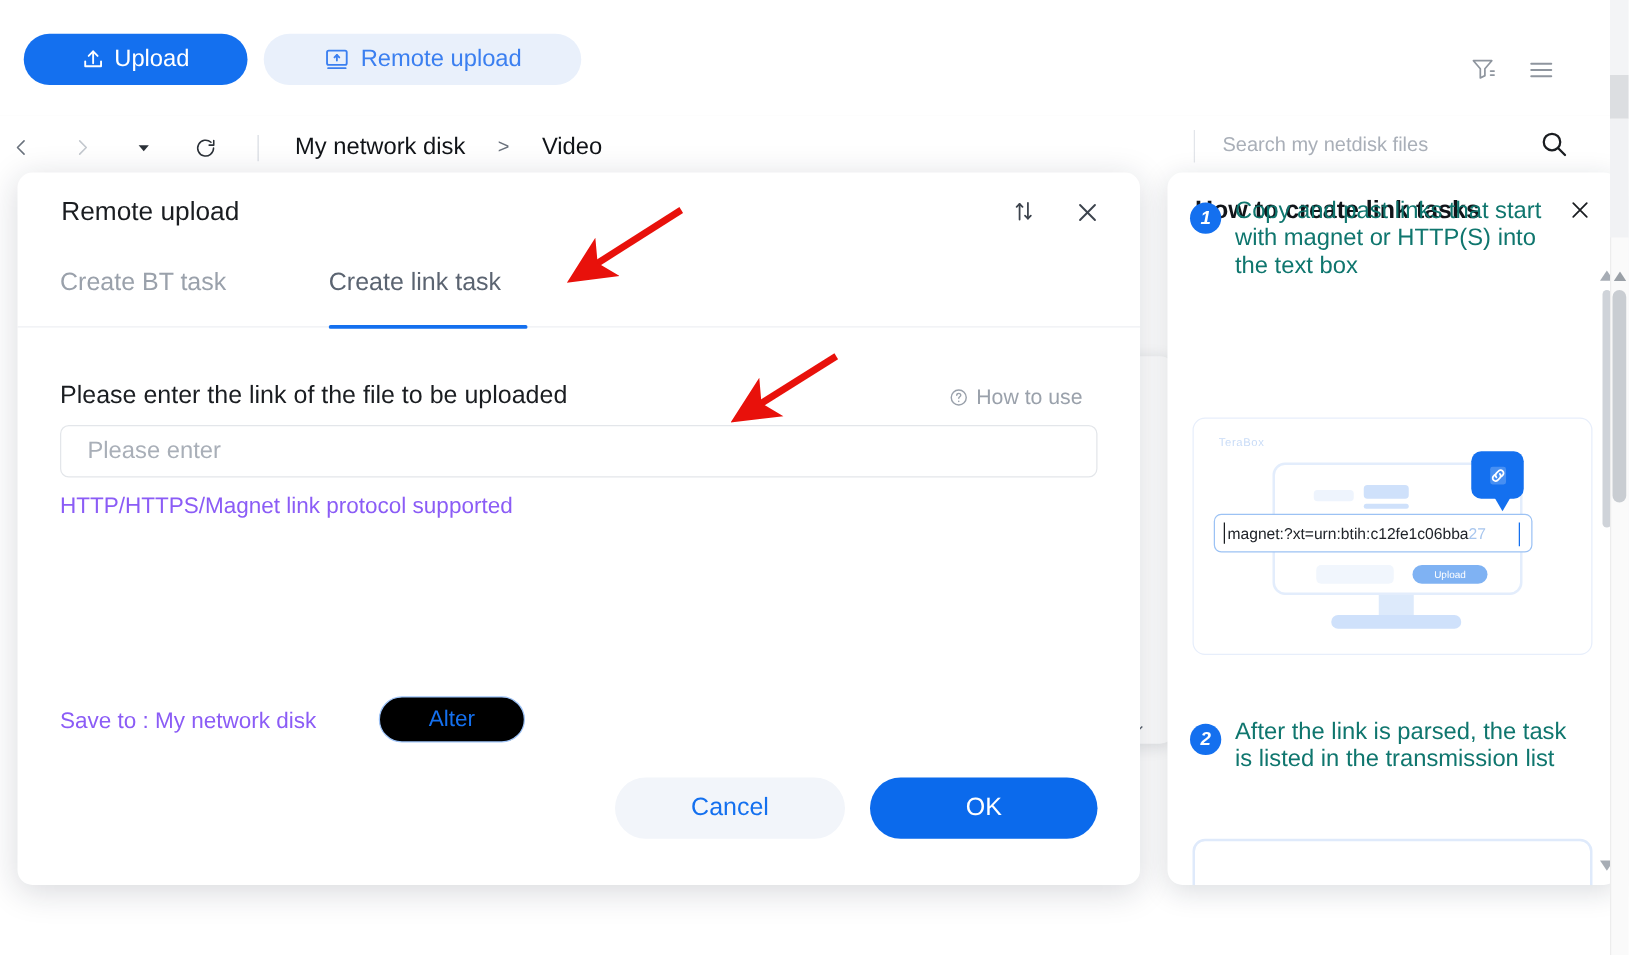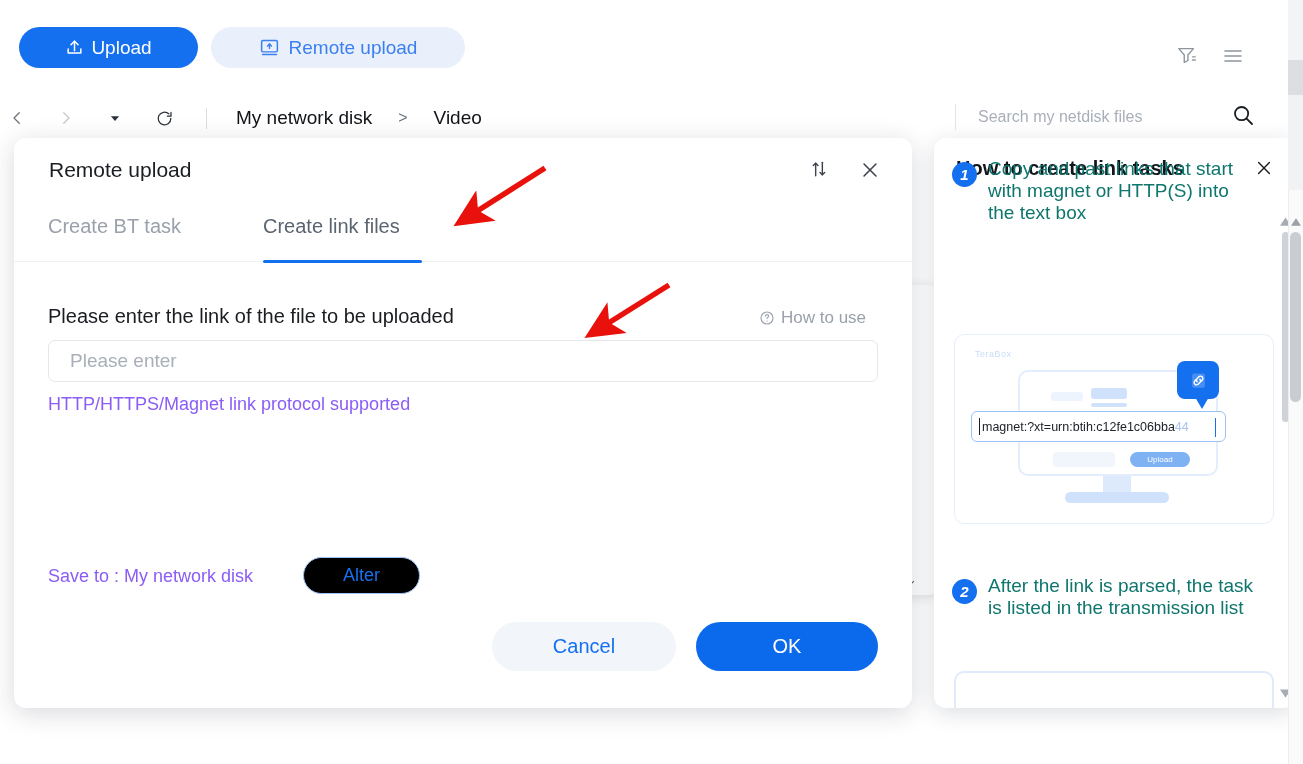--- a/index.html
+++ b/index.html
@@ -383,21 +383,21 @@
     </svg>
   </div>
   <div class="dlg-icons dlg-close">
     <svg width="22" height="22" viewBox="0 0 24 24" fill="none" stroke="#3c434d" stroke-width="1.7" stroke-linecap="round">
       <path d="M5.5 5.5l13 13M18.5 5.5l-13 13"></path>
     </svg>
   </div>
 
   <div class="tabs">
     <div class="tab tab-bt">Create BT task</div>
-    <div class="tab tab-link">Create link files</div>
+    <div class="tab tab-link">Create link task</div>
     <div class="tab-underline"></div>
   </div>
 
   <div class="field-label">Please enter the link of the file to be uploaded</div>
 
   <div class="how-to-use">
     <span class="ic">
       <svg width="16" height="16" viewBox="0 0 24 24" fill="none" stroke="#9aa1ab" stroke-width="1.7">
         <circle cx="12" cy="12" r="9"></circle>
         <path d="M9.6 9.3c0-1.4 1.1-2.3 2.4-2.3s2.4.9 2.4 2.2c0 1.9-2.4 1.9-2.4 3.7" stroke-linecap="round"></path>
@@ -450,21 +450,21 @@
       </span>
     </div>
     <div class="badge-tail"></div>
 
     <div class="mini-field"></div>
     <div class="mini-upload">Upload</div>
 
     <div class="url-box">
       <span class="url-caret"></span>
       <span class="url-text">
-        <span>magnet:?xt=urn:btih:c12fe1c06bba</span><span class="faded">44</span>
+        <span>magnet:?xt=urn:btih:c12fe1c06bba</span><span class="faded">27</span>
       </span>
       <span class="url-icaret"></span>
     </div>
   </div>
 
   <div class="step step2">
     <div class="step-num">2</div>
     <div class="step-text">After the link is parsed, the task is listed in the transmission list</div>
   </div>
 

